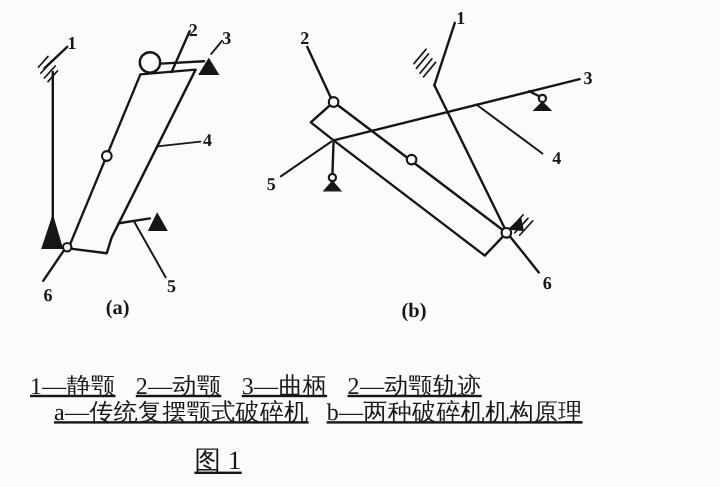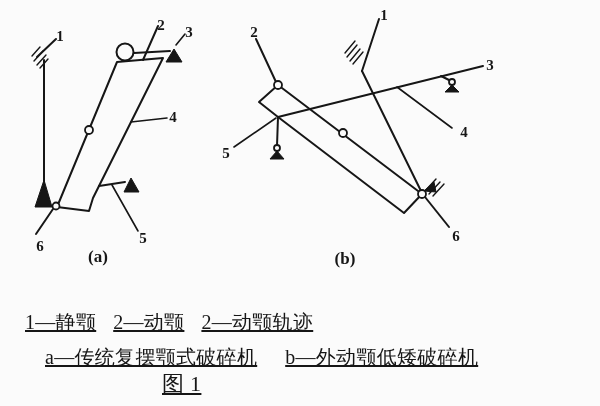--- a/index.html
+++ b/index.html
@@ -22,21 +22,21 @@
   .fig circle.big { fill:var(--paper); stroke:var(--ink); stroke-width:2; }
   .fig text { fill:var(--ink); font-family:"Liberation Serif","DejaVu Serif",serif;
               font-size:15px; font-weight:600; text-anchor:middle; }
   .fig text.cap { font-size:17px; font-weight:700; }
   .legend-row {
     position:absolute; display:flex; white-space:nowrap;
     font-size:20px; line-height:1.15; letter-spacing:0.3px;text-decoration:underline;
   }
   .legend-row span { display:inline-block; }
   #row-parts    { left:25px;  top:311px; gap:17px; }
-  #row-variants { left:45px;  top:346px; gap:28px; }
+  #row-variants { left:45px;  top:333px; gap:15px; }
   #row-caption  { left:162px; top:371px; gap:5px; font-size:22px; }
 </style>
 </head>
 <body>
 
 <div class="page">
 
   <svg class="fig" width="600" height="292" viewBox="0 0 600 292">
 
     <g>
@@ -122,25 +122,26 @@
       <text x="464" y="137">4</text>
       <text x="226" y="158">5</text>
       <text x="456" y="241">6</text>
       <text class="cap" x="345" y="264">(b)</text>
     </g>
   </svg>
 
   <div class="legend-row" id="row-parts">
     <span>1—静颚</span>
     <span>2—动颚</span>
+    <span>3—曲柄</span>
     <span>2—动颚轨迹</span>
   </div>
 
   <div class="legend-row" id="row-variants">
     <span>a—传统复摆颚式破碎机</span>
-    <span>b—外动颚低矮破碎机</span>
+    <span>b—两种破碎机机构原理</span>
   </div>
 
   <div class="legend-row" id="row-caption">
     <span>图 1</span>
   </div>
 
 </div>
 
 </body></html>

